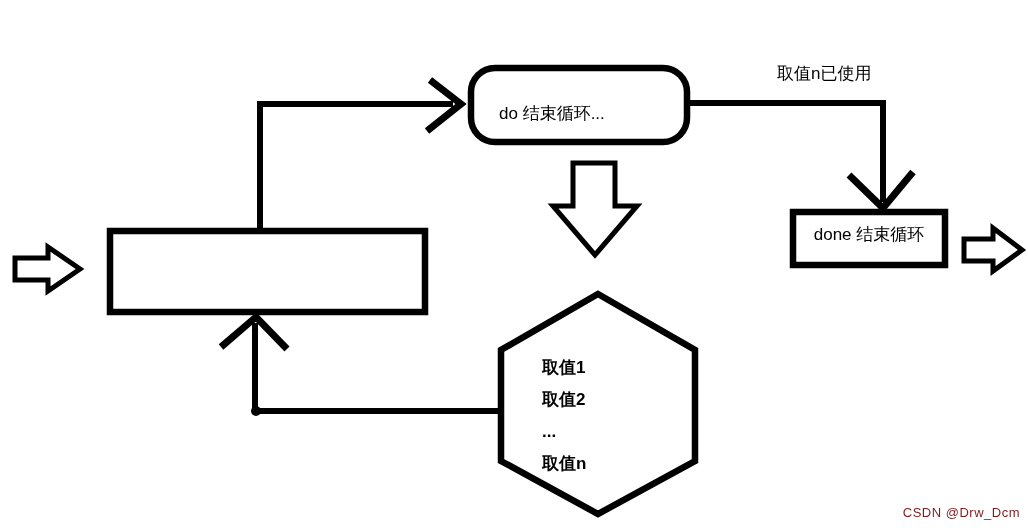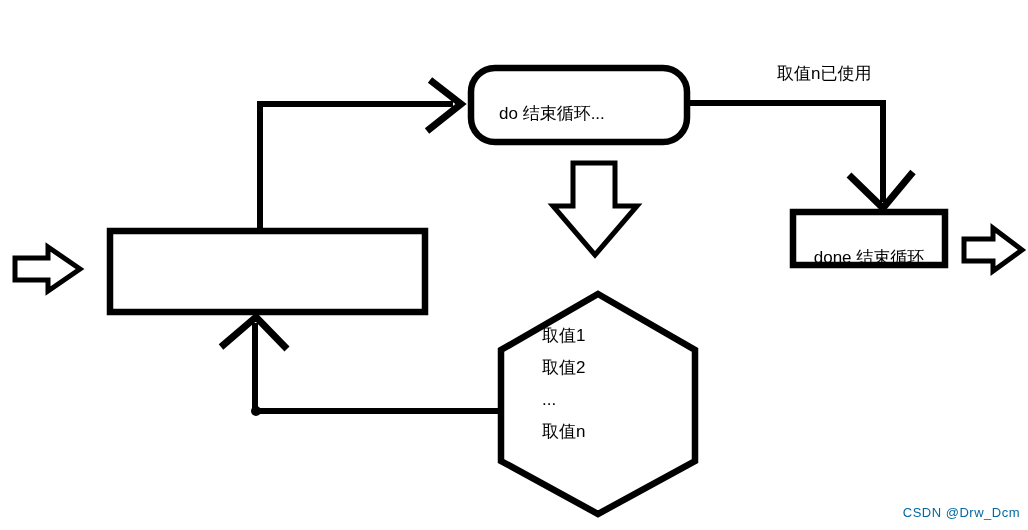--- a/index.html
+++ b/index.html
@@ -23,27 +23,27 @@
   }
   .label {
     position: absolute;
     font-size: 17px;
     line-height: 20px;
     color: #000000;
     white-space: nowrap;
   }
   .do-label      { left: 499px; top: 104px; }
   .for-label     { left: 122px; top: 259px; }
-  .done-label    { left: 790px; top: 227px; width: 158px; height: 62px;
+  .done-label    { left: 790px; top: 204px; width: 158px; height: 62px;
                    display: flex; align-items: center; justify-content: center; }
   .edge-label    { left: 737px; top: 64px; margin-left: 40px; }
-  .hex-text      { position: absolute; left: 542px; top: 320px; }
+  .hex-text      { position: absolute; left: 542px; top: 352px; font-weight: bold; }
   .hex-line      { font-size: 17px; line-height: 32px; color: #000000; white-space: nowrap; }
   .watermark     { position: absolute; right: 8px; bottom: 10px;
-                   font-size: 13px; color: #0369a1; letter-spacing: 0.5px; }
+                   font-size: 13px; color: #7f1d1d; letter-spacing: 0.5px; }
 </style>
 </head>
 <body>
 
 <div class="canvas">
 
   <svg width="1028" height="530" viewBox="0 0 1028 530">
 
     <path d="M 260 229 L 260 104 L 453 104" fill="none" stroke="#000" stroke-width="6"></path>
     <path d="M 430 80 L 461 104 L 427 131" fill="none" stroke="#000" stroke-width="7"></path>

